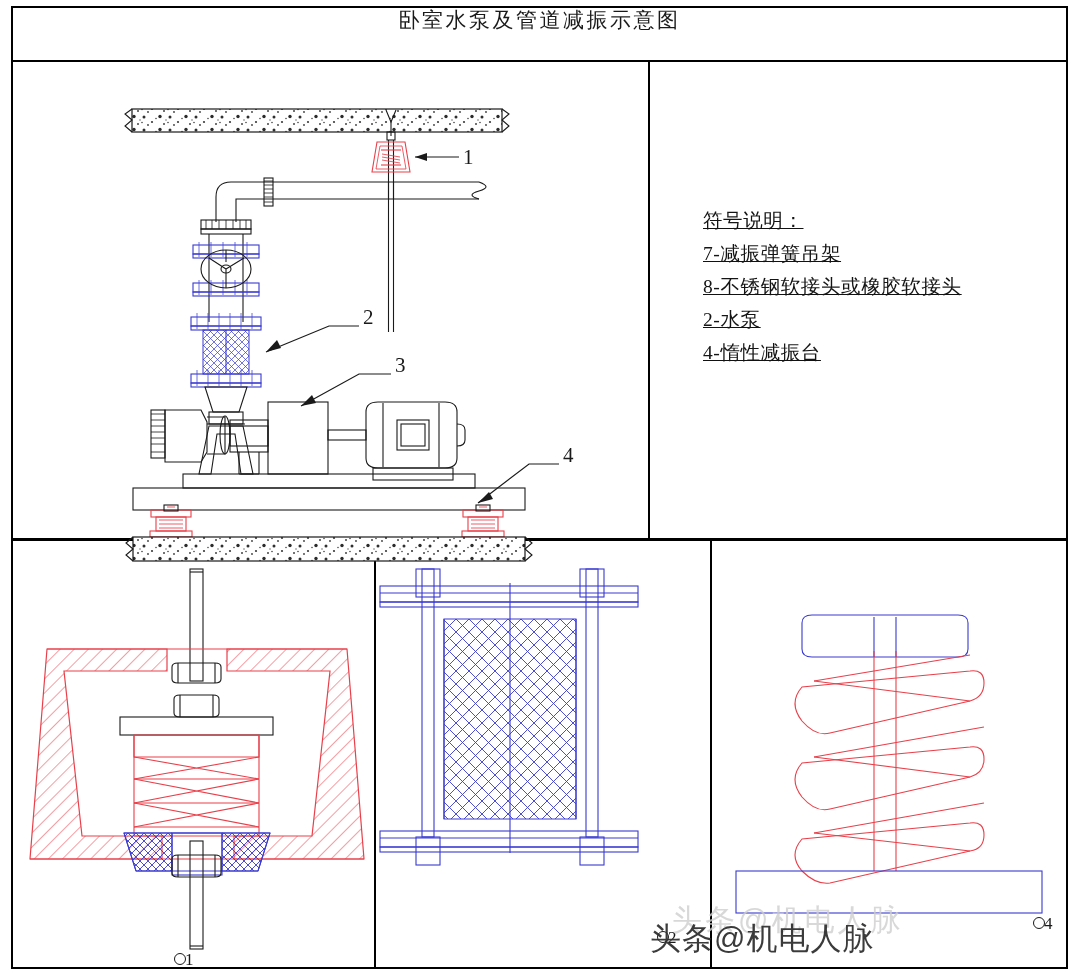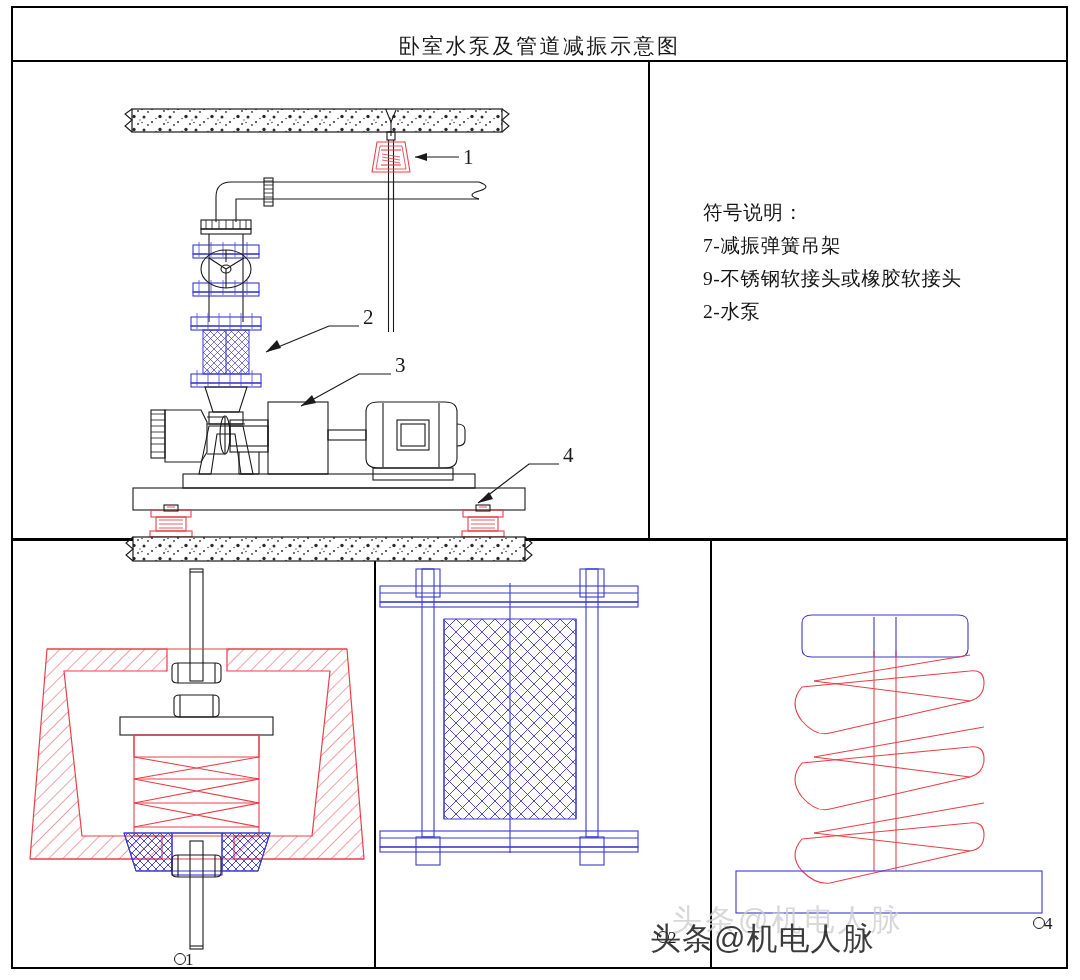--- a/index.html
+++ b/index.html
@@ -21,21 +21,21 @@
     width:1057px;height:963px;
     border:2.5px solid #000;
     box-sizing:border-box;
   }
   
   .title-band{
     position:absolute;left:11px;top:6px;
     width:1057px;height:56px;
     box-sizing:border-box;
     border-bottom:2.5px solid #000;
-    display:flex;align-items:flex-end;justify-content:center;
+    display:flex;align-items:flex-start;justify-content:center;
   }
   .title-text{
     font-size:21px;
     letter-spacing:2.5px;
     color:#1a1a1a;
     font-family:"Liberation Serif","DejaVu Serif",serif;
   }
   
   .v-div-top{
     position:absolute;left:648px;top:62px;width:2px;height:477px;background:#000;
@@ -44,21 +44,21 @@
     position:absolute;left:11px;top:538px;width:1057px;height:2.5px;background:#000;
   }
   .v-div-b1{
     position:absolute;left:374px;top:540px;width:2px;height:429px;background:#000;
   }
   .v-div-b2{
     position:absolute;left:710px;top:540px;width:2px;height:429px;background:#000;
   }
   
   .legend{
-    position:absolute;left:703px;top:196px;width:340px;
+    position:absolute;left:703px;top:204px;width:340px;text-decoration:underline;
   }
   .legend div{
     font-size:19.5px;
     line-height:33px;
     color:#141414;
     white-space:nowrap;
     letter-spacing:0.6px;
   }
   
   .panel{position:absolute;}
@@ -100,22 +100,23 @@
   </div>
 
   <div class="v-div-top"></div>
   <div class="h-div-mid"></div>
   <div class="v-div-b1"></div>
   <div class="v-div-b2"></div>
 
   <div class="legend">
     <div>符号说明：</div>
     <div>7-减振弹簧吊架</div>
-    <div>9-不锈钢软接头或橡胶软接头</div>
+    <div>8-不锈钢软接头或橡胶软接头</div>
     <div>2-水泵</div>
+    <div>4-惰性减振台</div>
   </div>
 
   <div class="panel" style="left:11px;top:62px;">
   <svg width="637" height="476" viewBox="0 0 637 476">
     <defs>
       <pattern id="speckle" width="26" height="13" patternUnits="userSpaceOnUse">
         <rect width="26" height="13" fill="#ffffff"></rect>
         <circle cx="3" cy="3" r="1.5" fill="#303030"></circle>
         <circle cx="11" cy="8" r="1.1" fill="#3a3a3a"></circle>
         <circle cx="19" cy="2.5" r="1.7" fill="#2a2a2a"></circle>

